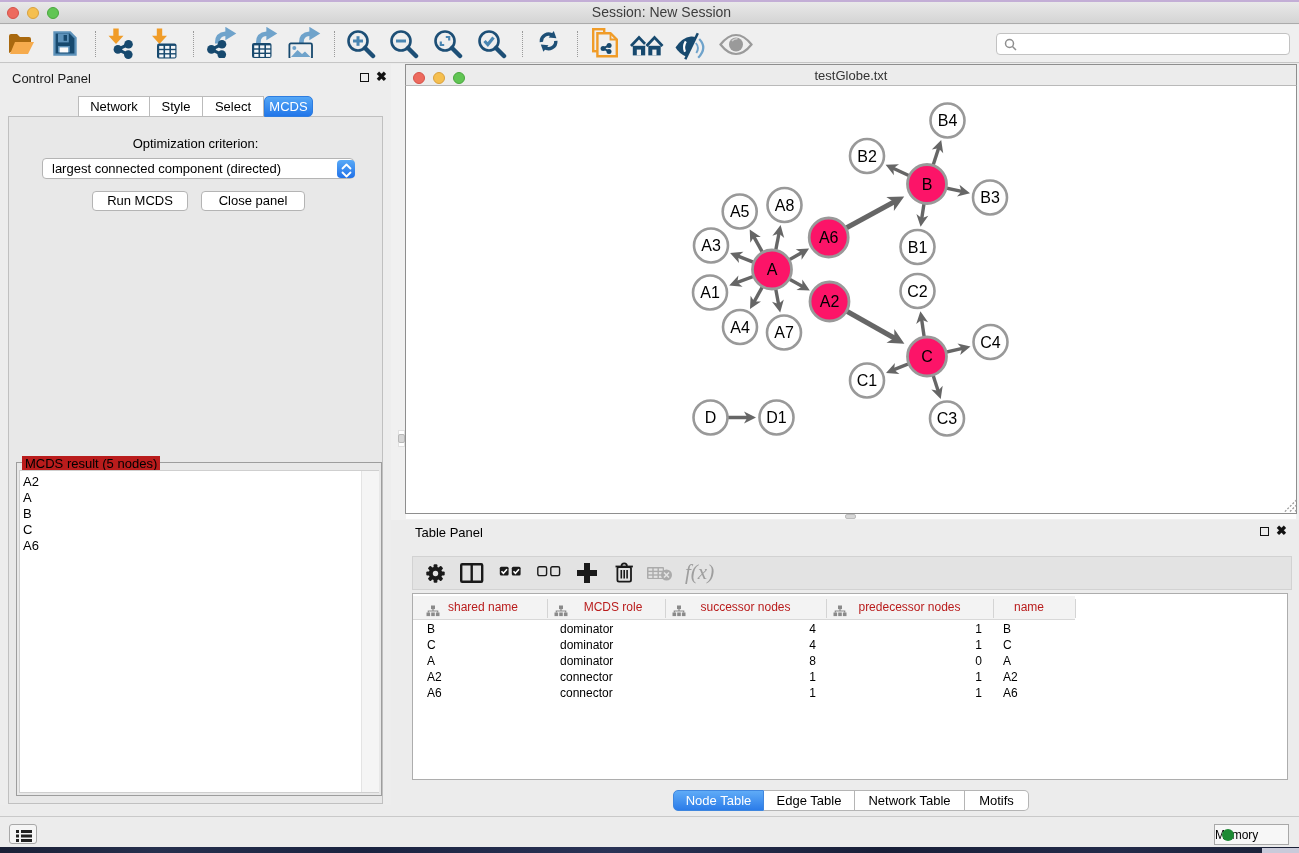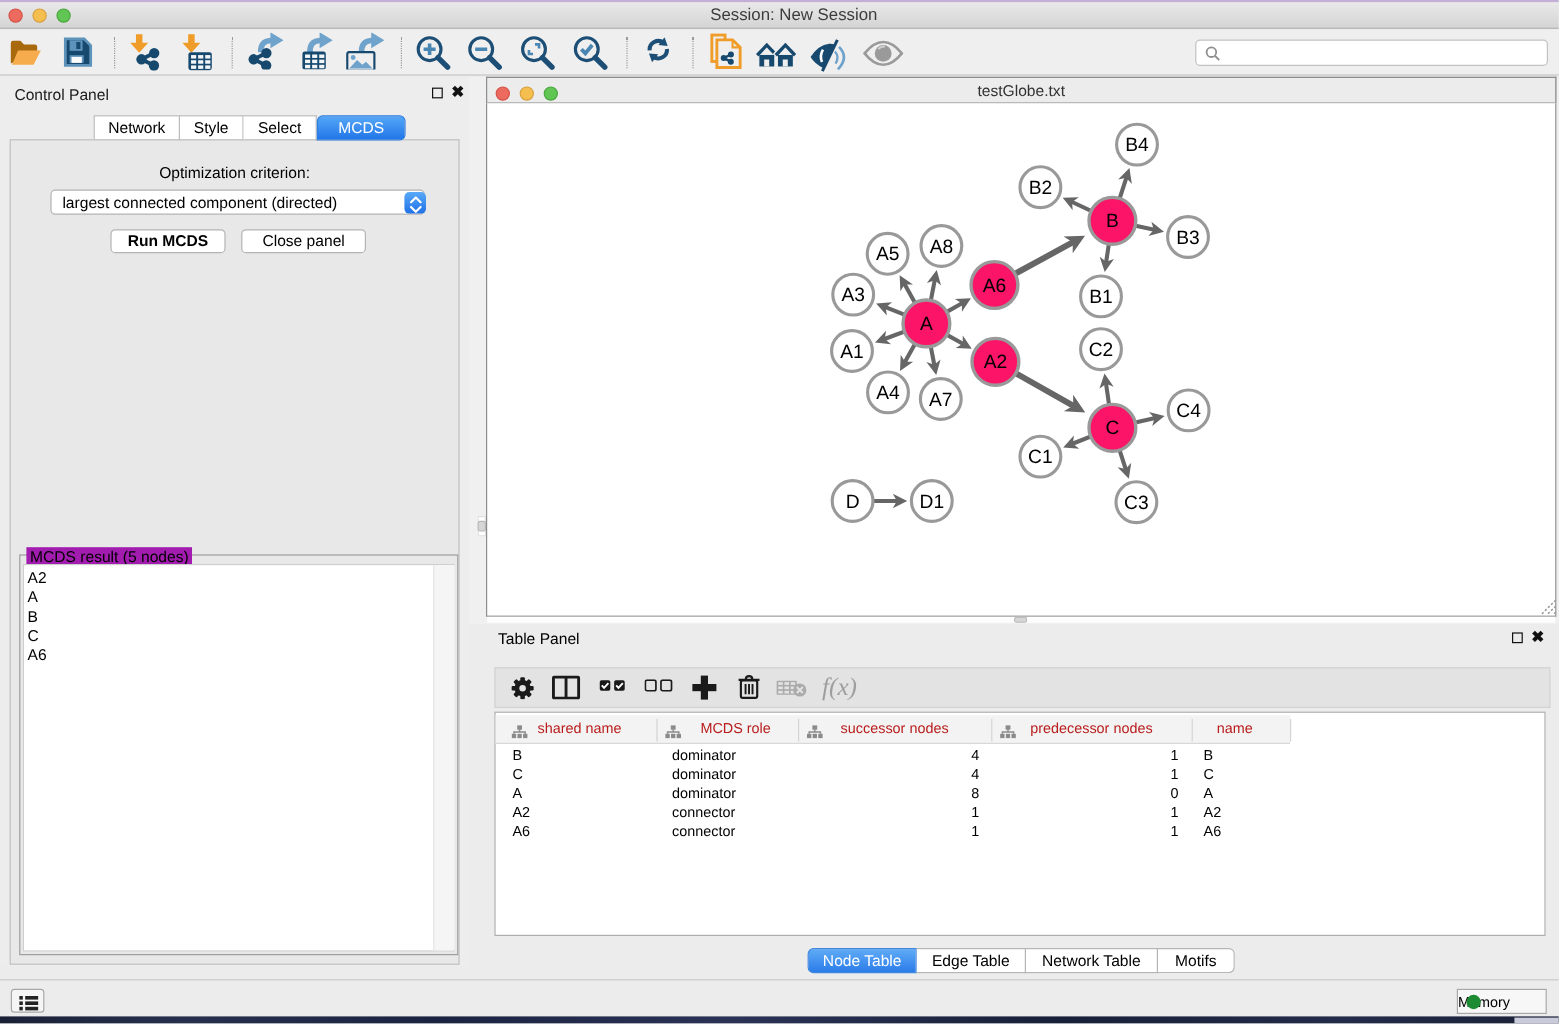--- a/index.html
+++ b/index.html
@@ -24,21 +24,21 @@
 #cp-float { left:360px; top:73px; width:9px; height:9px; border:1.5px solid #111; }
 #cp-close { left:376px; top:69px; font-size:13px; font-weight:bold; color:#111; }
 .tab { position:absolute; top:96px; height:21px; background:#fff; border:1px solid #bbb; font-size:13px; color:#000; text-align:center; line-height:20px; }
 #tab-mcds { background:linear-gradient(#55a7f6,#2176e9); color:#fff; border:1px solid #2e7de0; border-radius:5px 5px 5px 0; }
 #cp-inner { left:8px; top:116px; width:375px; height:688px; background:#e8e8e8; border:1px solid #c0c0c0; border-top:1px solid #c0c0c0; }
 #opt-label { left:0; top:136px; width:391px; text-align:center; font-size:13px; color:#000; }
 #cp-select { left:42px; top:158px; width:312px; height:21px; background:#fff; border:1px solid #b4b4b4; border-radius:4px; font-size:13px; color:#000; line-height:19px; padding-left:9px; }
 #cp-stepper { left:337px; top:159.5px; width:18px; height:18px; border-radius:4px; background:linear-gradient(#59aaf7,#2071e8); }
 .btn { position:absolute; height:20px; background:#fff; border:1px solid #b4b4b4; border-radius:4px; font-size:13px; color:#000; text-align:center; line-height:18px; }
 #groupbox { left:16px; top:462px; width:366px; height:334px; border:1px solid #9d9d9d; background:#e8e8e8; }
-#gb-label { left:22px; top:456px; font-size:13px; color:#000; background:#a21caf; padding:0 3px; }
+#gb-label { left:22px; top:456px; font-size:13px; color:#000; background:#b91c1c; padding:0 3px; }
 #gb-list { left:19px; top:470px; width:360px; height:323px; background:#fff; border:1px solid #cfcfcf; font-size:13px; color:#000; }
 #gb-list { padding-top:3px; } #gb-list div { padding-left:3px; height:16px; line-height:16px; }
 #gb-scroll { left:361px; top:471px; width:18px; height:321px; background:#f5f5f5; border-left:1px solid #e4e4e4; }
 
 #mdi { left:391px; top:64px; width:908px; height:456px; background:#f0f0f0; }
 
 #gwin { left:405px; top:64px; width:892px; height:450px; background:#fff; border:1px solid #8e8e8e; }
 #gtitle { left:405px; top:64px; width:892px; height:22px; background:#ececec; border:1px solid #8e8e8e; border-bottom:1px solid #b9b9b9; }
 #gtitle-text { left:405px; top:68px; width:892px; text-align:center; font-size:13px; color:#333; }
 #gscroll { left:406px; top:514px; width:890px; height:5px; background:#fdfdfd; }
@@ -238,28 +238,28 @@
   </div>
 
 <div class="abs" id="cpanel"></div>
 <div class="abs" id="cp-title">Control Panel</div>
 <div class="abs" id="cp-float"></div>
 <div class="abs" id="cp-close">✖</div>
 <div class="abs" id="cp-inner"></div>
 <div class="tab" style="left:78px;width:72px;">Network</div>
 <div class="tab" style="left:150px;width:53px;border-left:none;">Style</div>
 <div class="tab" style="left:203px;width:61px;border-left:none;">Select</div>
-<div class="tab" id="tab-mcds" style="left:264px;width:74px;">MCDS</div>
+<div class="tab" id="tab-mcds" style="left:264px;width:49px;">MCDS</div>
 <div class="abs" id="opt-label">Optimization criterion:</div>
 <div class="abs" id="cp-select">largest connected component (directed)</div>
 <div class="abs" id="cp-stepper"><svg width="19" height="21">
       <path d="M5.5 8.5 L9.5 4.5 L13.5 8.5" fill="none" stroke="#fff" stroke-width="1.8" stroke-linecap="round" stroke-linejoin="round"></path>
       <path d="M5.5 12.5 L9.5 16.5 L13.5 12.5" fill="none" stroke="#fff" stroke-width="1.8" stroke-linecap="round" stroke-linejoin="round"></path>
     </svg></div>
-<div class="btn" style="left:92px;top:191px;width:96px;font-weight:bold;">Run MCDS</div>
+<div class="btn" style="left:92px;top:191px;width:96px;">Run MCDS</div>
 <div class="btn" style="left:201px;top:191px;width:104px;">Close panel</div>
 <div class="abs" id="groupbox"></div>
 <div class="abs" id="gb-label">MCDS result (5 nodes)</div>
 <div class="abs" id="gb-list">
     <div>A2</div>
     <div>A</div>
     <div>B</div>
     <div>C</div>
     <div>A6</div>
   </div>

